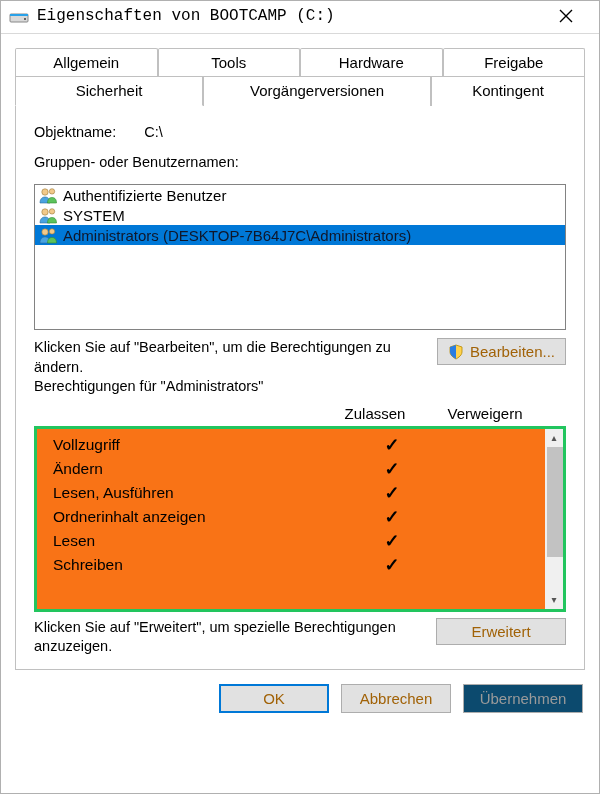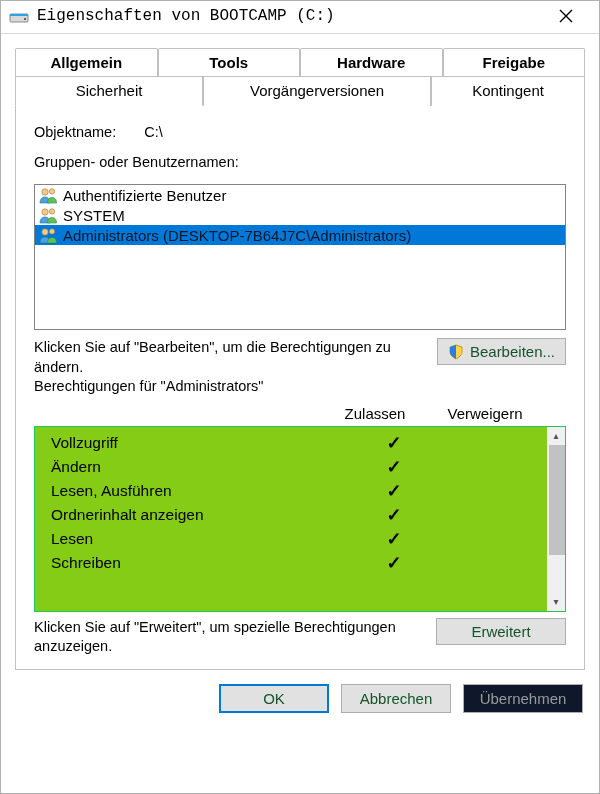--- a/index.html
+++ b/index.html
@@ -24,21 +24,21 @@
   .titlebar .title { font-size: 16px; }
   .close-x { width:28px; text-align:center; font-size:16px; }
 
   .tabs-strip { margin: 14px 14px 0 14px; position: relative; }
   .tabs-row { display:flex; }
   .tab {
     flex:1 1 0; text-align:center; padding:5px 0 6px 0;
     border:1px solid #c0c0c0; border-bottom: none;
     background:#fff; font-size:15px; position:relative;
   }
-  .tabs-row:first-child .tab { border-top-left-radius:2px; border-top-right-radius:2px;font-weight:bold; }
+  .tabs-row:first-child .tab { border-top-left-radius:2px; border-top-right-radius:2px; }
   .tabs-row + .tabs-row .tab { margin-top:-1px; }
   .tab.active {
     background:#fff; border-bottom:1px solid #fff; z-index:2;
   }
   .tab:not(.active) { background:#fff; }
 
   .tab-panel {
     border:1px solid #c0c0c0; margin:0 14px 0 14px; margin-top:-1px;
     padding: 18px 18px 12px 18px; background:#fff;
   }
@@ -55,32 +55,32 @@
     display:flex; align-items:center; gap:4px;
     padding: 1px 4px;
   }
   .userlist .item.selected { background:#0078d7; color:#0f172a; }
   .users-icon { width:20px; height:18px; flex:0 0 20px; }
 
   .edit-row { display:flex; justify-content:space-between; align-items:flex-start; margin-top:8px; gap:12px; }
   .edit-row .text { line-height:1.35; flex:1; }
   .win-btn {
     min-width: 120px; padding: 4px 10px; border:1px solid #adadad;
-    background:#e1e1e1; font: inherit; font-size:15px; color:#14532d;
+    background:#e1e1e1; font: inherit; font-size:15px; color:#a16207;
     display:inline-flex; align-items:center; justify-content:center; gap:6px;
   }
   .win-btn.primary { border:2px solid #0078d7; background:#e1e1e1; }
-  .win-btn.disabled { color:#9a9a9a; background:#0f172a; }
+  .win-btn.disabled { color:#9a9a9a; background:#0c4a6e; }
 
   .perm-header { display:flex; padding: 4px 26px 4px 0; font-size:15px; margin-top:4px; }
   .perm-header .spacer { flex:1; }
   .perm-header .col { width:110px; text-align:center; }
 
   .perm-box {
-    border:1px solid #22c55e; background:#84cc16; position:relative;
+    border:3px solid #22c55e; background:#f97316; position:relative;
     height: 186px; overflow:hidden;
   }
   .perm-scroll {
     position:absolute; right:0; top:0; bottom:0; width:18px;
     background:#f0f0f0; display:flex; flex-direction:column;
   }
   .perm-scroll .arrow, .perm-scroll .thumb {
     width:100%;
   }
   .perm-scroll .arrow { height:18px; display:flex;align-items:center;justify-content:center; font-size:10px; color:#555; }

